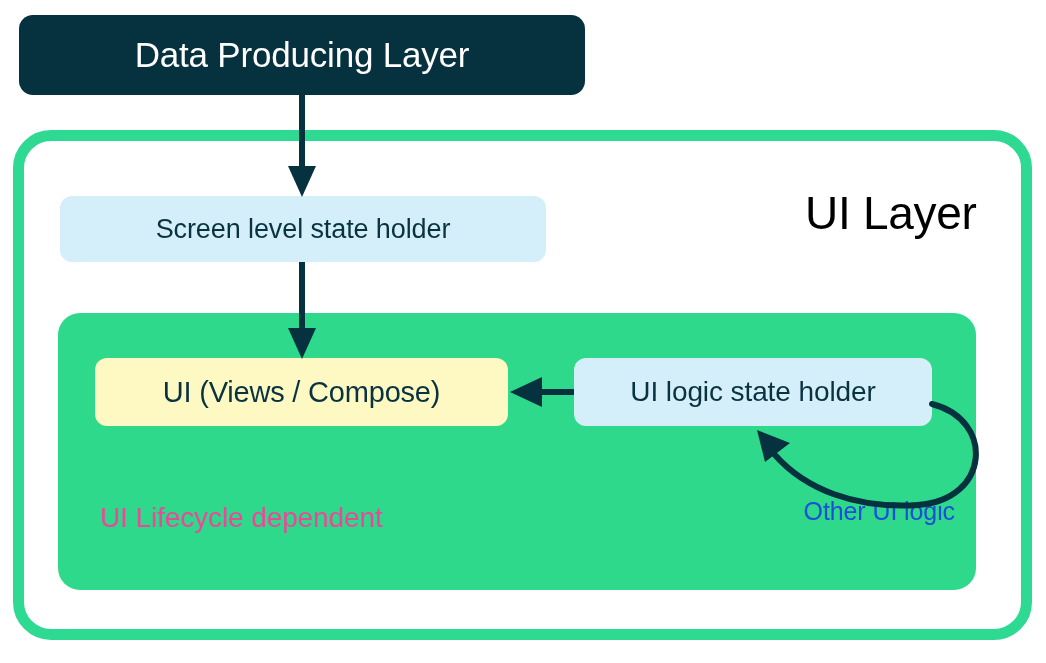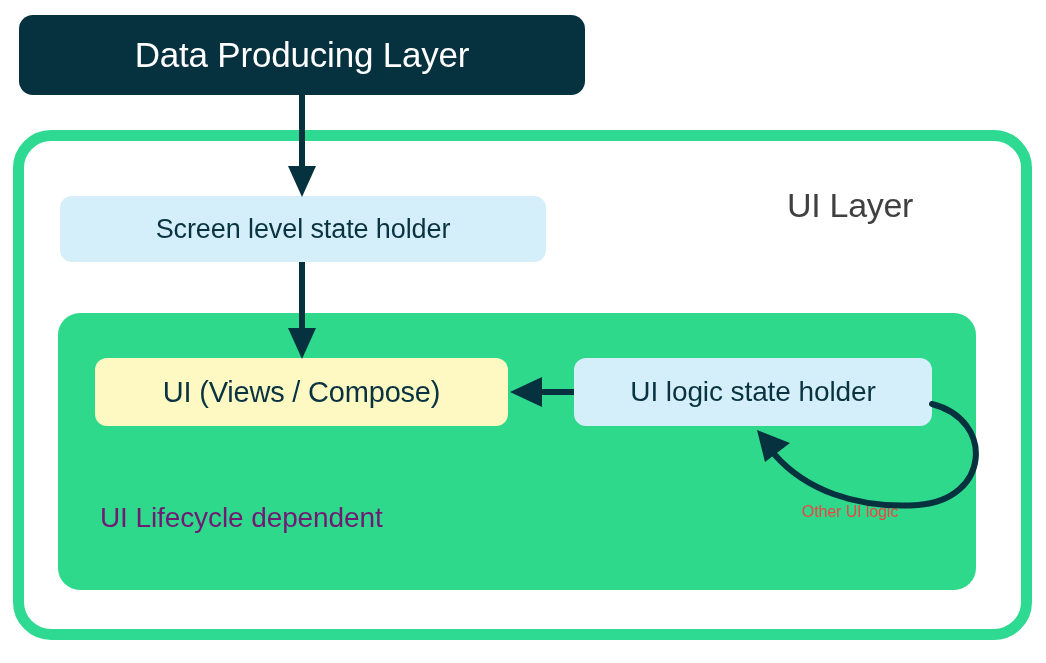--- a/index.html
+++ b/index.html
@@ -48,24 +48,24 @@
     top: 130px;
     width: 1019px;
     height: 510px;
     border: 11px solid #2ED992;
     border-radius: 38px;
     box-sizing: border-box;
     background: #ffffff;
   }
   .ui-layer-title {
     position: absolute;
-    left: 787px;
+    left: 805px;
     top: 186px;
-    color: #404040;
-    font-size: 34px;
+    color: #000000;
+    font-size: 46px;
     letter-spacing: -0.3px;
     white-space: nowrap;
   }
 
   
   .screen-state-holder {
     position: absolute;
     left: 60px;
     top: 196px;
     width: 486px;
@@ -92,21 +92,21 @@
     width: 918px;
     height: 277px;
     background: #2ED98B;
     border-radius: 22px;
     box-sizing: border-box;
   }
   .lifecycle-label {
     position: absolute;
     left: 100px;
     top: 502px;
-    color: #701a75;
+    color: #ec4899;
     font-size: 28px;
     letter-spacing: -0.1px;
     white-space: nowrap;
   }
 
   
   .ui-views-box {
     position: absolute;
     left: 95px;
     top: 358px;
@@ -146,23 +146,23 @@
     letter-spacing: -0.1px;
     white-space: nowrap;
   }
 
   
   .other-holders {
     position: absolute;
     left: 745px;
     top: 496px;
     width: 210px;
-    text-align: center;
-    color: #ef4444;
-    font-size: 16px;
+    text-align: right;
+    color: #1d4ed8;
+    font-size: 25px;
     line-height: 31px;
     letter-spacing: -0.1px;
   }
   .other-holders .line { display: block; }
 
   
   .arrows {
     position: absolute;
     left: 0;
     top: 0;

